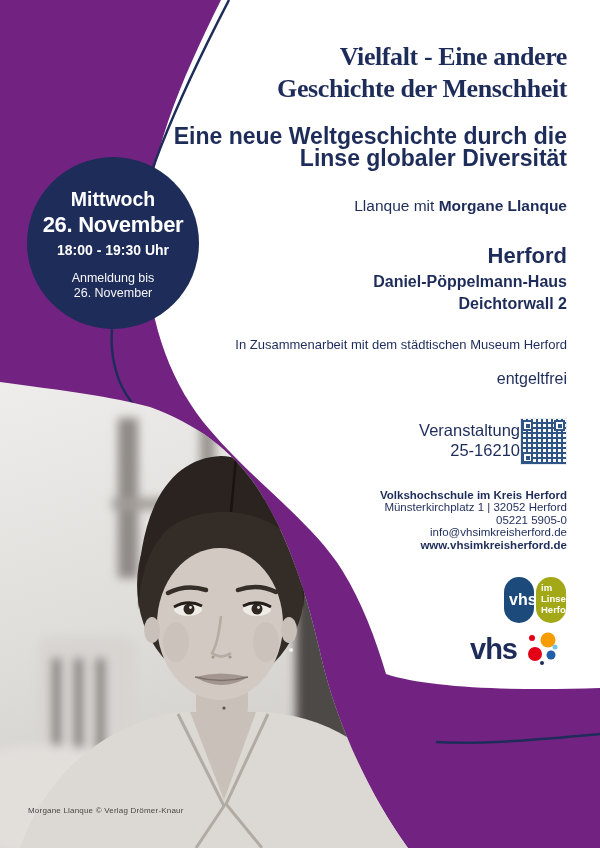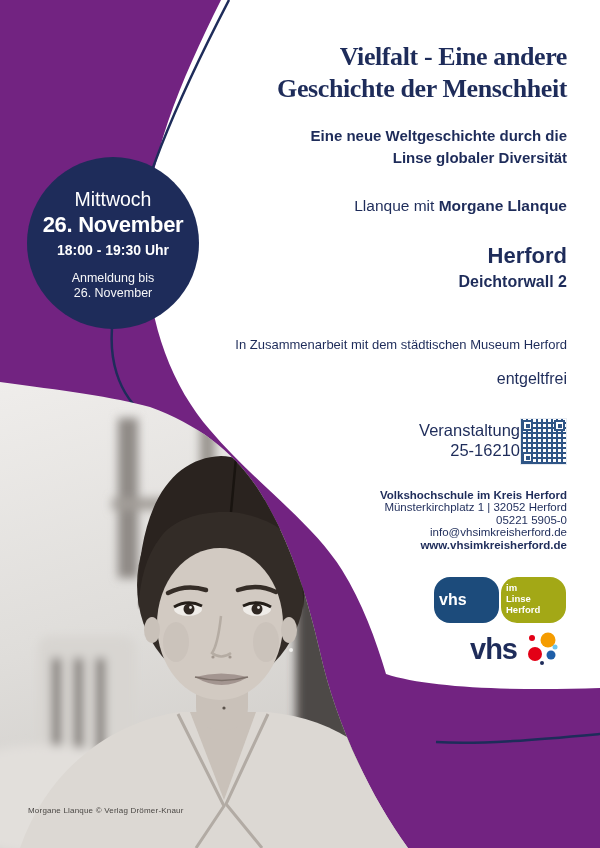--- a/index.html
+++ b/index.html
@@ -16,29 +16,29 @@
   }
   .bg-svg{position:absolute;left:0;top:0;width:600px;height:848px;z-index:0;}
 
   
   .date-circle{
     position:absolute;left:27px;top:157px;width:172px;height:172px;
     background:var(--navy);border-radius:50%;z-index:3;
     display:flex;flex-direction:column;align-items:center;justify-content:center;
     color:#fff;text-align:center;padding-top:2px;box-sizing:border-box;
   }
-  .dc-day{font-size:19.5px;font-weight:normal;line-height:24px;}
+  .dc-day{font-size:19.5px;font-weight:bold;line-height:24px;}
   .dc-date{font-size:22px;font-weight:bold;line-height:27px;letter-spacing:-0.3px;}
   .dc-time{font-size:14px;font-weight:bold;line-height:24px;}
   .dc-note{font-size:12.5px;line-height:15.5px;margin-top:9px;opacity:.96;}
 
   
   .rtxt{position:absolute;right:33px;text-align:right;color:var(--navy);z-index:2;}
   .title{top:41px;font-size:26px;font-weight:bold;line-height:32px;letter-spacing:-0.4px;font-family:Liberation Serif, serif;}
-  .subtitle{top:125px;font-size:15px;font-weight:bold;line-height:22px;}
+  .subtitle{top:125px;font-size:23px;font-weight:bold;line-height:22px;}
   .lesung{top:197px;font-size:15.5px;}
   .lesung b{font-weight:bold;}
   .venue-city{top:243px;font-size:22px;font-weight:bold;line-height:26px;}
   .venue-rest{top:271px;font-size:16px;font-weight:bold;line-height:21.5px;}
   .coop{top:337px;font-size:13px;}
   .fee{top:370px;font-size:16px;}
 
   .event-row{position:absolute;right:33px;top:418px;z-index:2;display:flex;align-items:flex-start;}
   .event-txt{text-align:right;color:var(--navy);font-size:16.5px;line-height:19.5px;padding-top:3px;}
   .qr{position:relative;width:47px;height:47px;background:#fff;border:1px solid #e8ecf2;box-sizing:border-box;
@@ -48,21 +48,21 @@
       background-size:100% 100%;}
   .qr .f{position:absolute;width:11px;height:11px;border:2.5px solid #2f5586;background:#fff;box-sizing:border-box;}
   .qr .f::after{content:"";position:absolute;left:2px;top:2px;width:4px;height:4px;background:#2f5586;}
   .qr .f1{left:1px;top:1px;} .qr .f2{right:1px;top:1px;} .qr .f3{left:1px;bottom:1px;}
 
   .contact{top:489px;font-size:11.5px;line-height:12.4px;}
   .contact .b{font-weight:bold;}
 
   
   .logo-row{position:absolute;right:34px;top:577px;display:flex;gap:2px;z-index:2;}
-  .logo-sq{width:65px;height:46px;box-sizing:border-box;border-radius:16px;}
+  .logo-sq{width:30px;height:46px;box-sizing:border-box;border-radius:16px;}
   .logo-vhs{background:var(--logo-blue);display:flex;align-items:center;color:#fff;
             font-weight:bold;font-size:16px;padding-left:5px;letter-spacing:0;}
   .logo-region{background:var(--olive);color:#fff;font-weight:bold;font-size:9.5px;
                line-height:11px;padding:5px 0 0 5px;}
   .dots-logo{position:absolute;right:40px;top:629px;display:flex;align-items:center;z-index:2;}
   .dots-logo .word{color:var(--navy);font-weight:bold;font-size:29px;letter-spacing:-1px;line-height:38px;}
   .dots-logo svg{margin-left:1px;}
 
   .credit{position:absolute;left:28px;top:806px;z-index:2;font-size:8px;color:#4a4744;letter-spacing:.2px;}
 </style>
@@ -180,20 +180,21 @@
     <div>Eine neue Weltgeschichte durch die</div>
     <div>Linse globaler Diversität</div>
   </div>
 
   <div class="rtxt lesung">
     <span>Llanque mit </span><b>Morgane Llanque</b>
   </div>
 
   <div class="rtxt venue-city">Herford</div>
   <div class="rtxt venue-rest">
+    <div>Daniel-Pöppelmann-Haus</div>
     <div>Deichtorwall 2</div>
   </div>
 
   <div class="rtxt coop">In Zusammenarbeit mit dem städtischen Museum Herford</div>
 
   <div class="rtxt fee">entgeltfrei</div>
 
   <div class="event-row">
     <div class="event-txt">
       <div>Veranstaltung</div>

